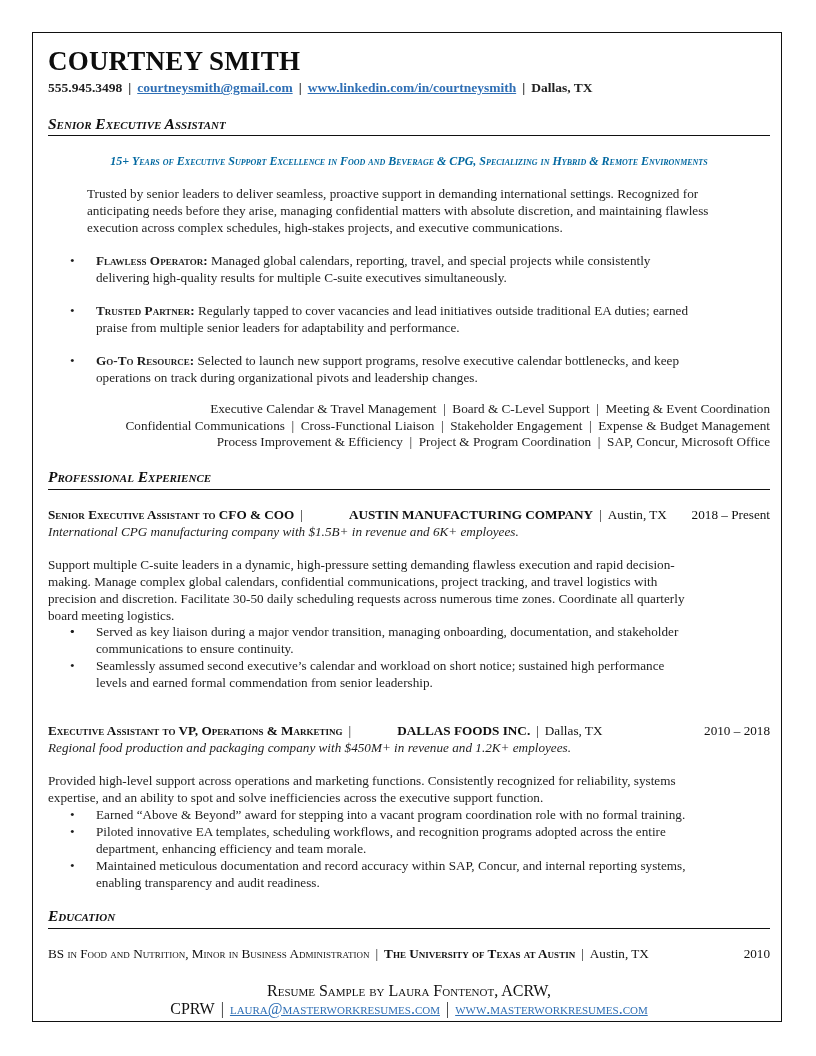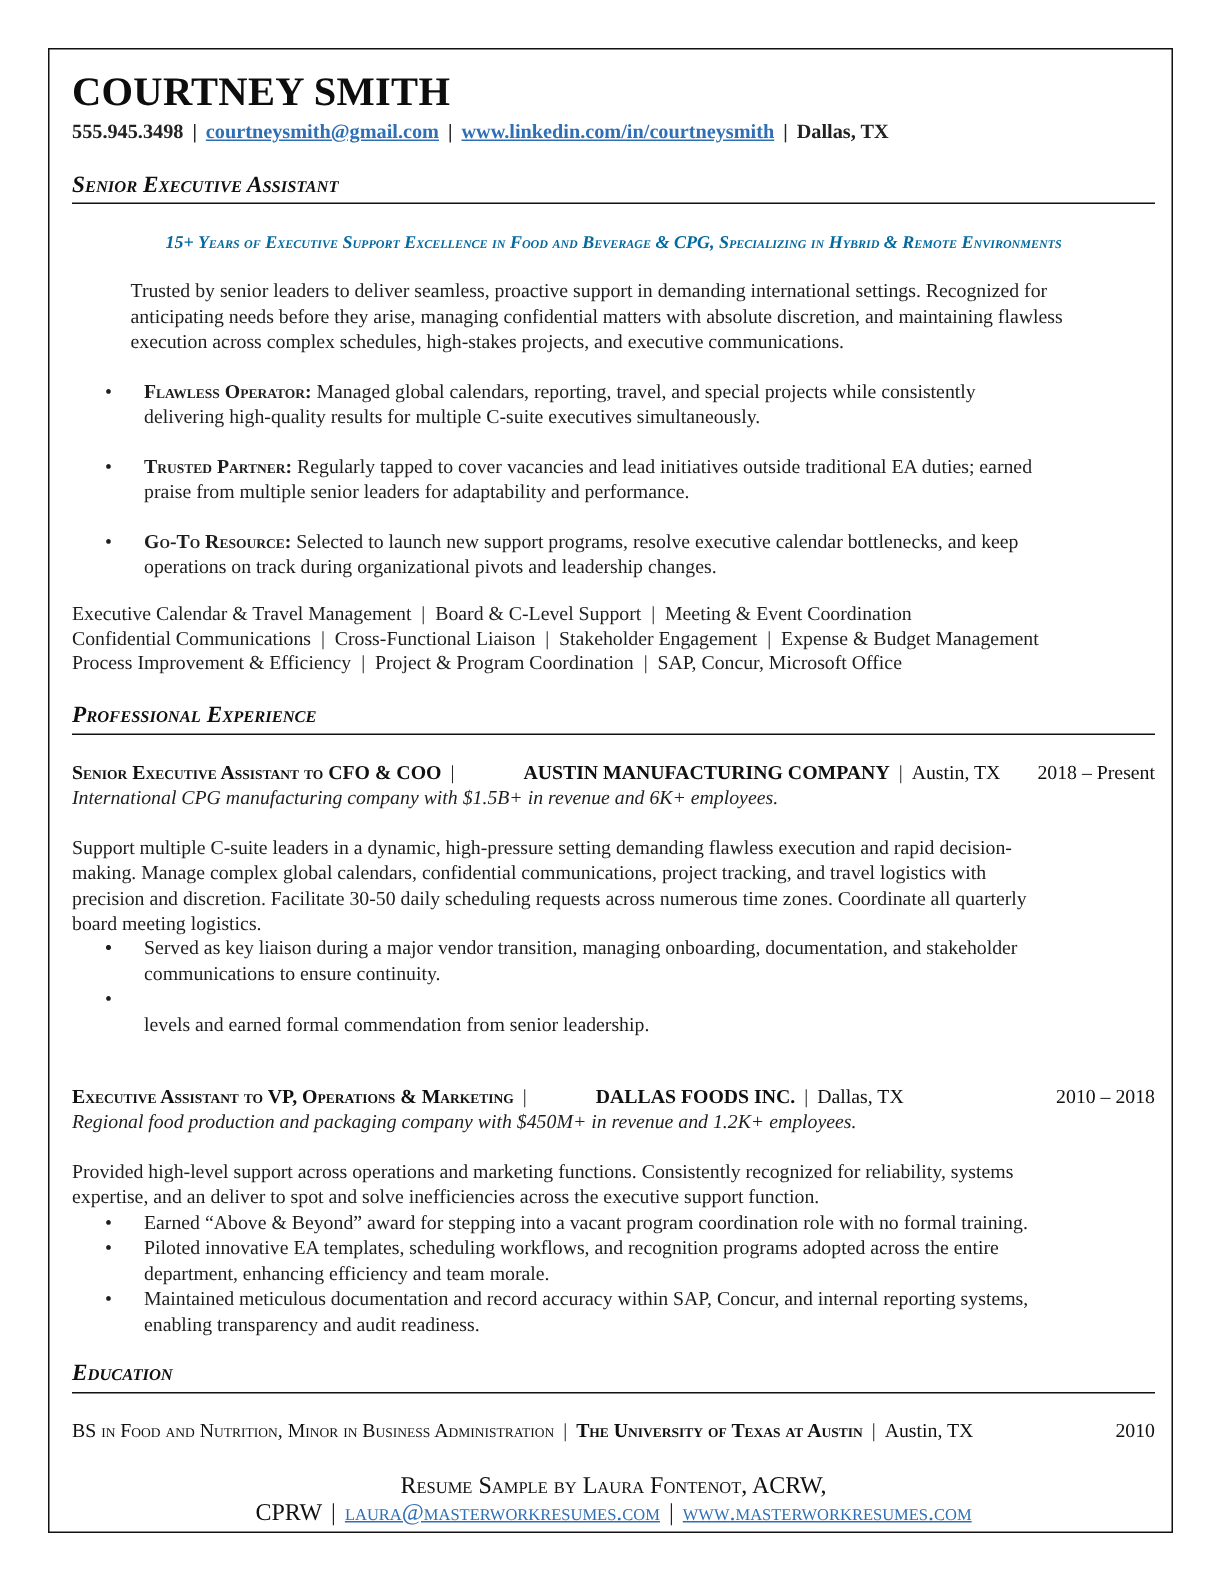--- a/index.html
+++ b/index.html
@@ -11,21 +11,21 @@
   .contact a { color: #2f6fb5; text-decoration: underline; }
   .sep { margin: 0 6px; color: #222; }
   .sec-title { font-size: 15.5px; font-weight: bold; font-style: italic; font-variant: small-caps; color: #111; }
   .rule { position: absolute; left: 48px; width: 722px; height: 0; border-top: 1.5px solid #111; }
   .tagline { left: 48px; width: 722px; text-align: center; top: 154px; font-size: 12px; font-weight: bold; font-style: italic; font-variant: small-caps; color: #0369a1; }
   .para { position: absolute; left: 48px; width: 722px; font-size: 13.2px; line-height: 17px; color: #1e1e1e; }
   .bullets { position: absolute; left: 48px; width: 722px; font-size: 13.2px; line-height: 17px; color: #1e1e1e; margin: 0; padding: 0; list-style: none; }
   .bullets li { position: relative; padding-left: 48px; }
   .bullets li .dot { position: absolute; left: 22px; top: 0; }
   .bullets li b { font-variant: small-caps; }
-  .skills { position: absolute; left: 48px; width: 722px; text-align: left; font-size: 13.2px; line-height: 16.5px; color: #1e1e1e; }
+  .skills { position: absolute; left: 48px; width: 722px; text-align: right; font-size: 13.2px; line-height: 16.5px; color: #1e1e1e; }
   .job-head { position: absolute; left: 48px; width: 722px; font-size: 13.2px; color: #111; }
   .job-head .title { font-weight: bold; font-variant: small-caps; }
   .job-head .company { font-weight: bold; margin-left: 40px; }
   .job-head .dates { position: absolute; right: 0; top: 0; }
   .job-sub { position: absolute; left: 48px; font-size: 13.2px; font-style: italic; color: #1e1e1e; }
   .edu { position: absolute; left: 48px; width: 722px; font-size: 13.2px; color: #111; }
   .edu .degree { font-variant: small-caps; }
   .edu .school { font-weight: bold; font-variant: small-caps; }
   .edu .year { position: absolute; right: 0; top: 0; }
   .footer { position: absolute; left: 48px; width: 722px; text-align: center; font-family: Liberation Serif, serif; font-size: 16px; color: #111; font-variant: small-caps; }
@@ -98,34 +98,34 @@
   <li>
     <span class="dot">•</span>
   </li>
   <li>
     <span class="dot">•</span>
     <span>Served as key liaison during a major vendor transition, managing onboarding, documentation, and stakeholder</span><br>
     <span>communications to ensure continuity.</span>
   </li>
   <li>
     <span class="dot">•</span>
-    <br>
+    <span>Seamlessly assumed second executive’s calendar and workload on short notice; sustained high performance</span><br>
     <span>levels and earned formal commendation from senior leadership.</span>
   </li>
 </ul>
 
 <div class="job-head" style="top:723px;">
   <span class="title">Executive Assistant to VP, Operations &amp; Marketing</span><span class="sep">|</span><span class="company">DALLAS FOODS INC.</span><span class="sep">|</span><span>Dallas, TX</span>
   <span class="dates">2010 – 2018</span>
 </div>
 <div class="job-sub" style="top:740px;">Regional food production and packaging company with $450M+ in revenue and 1.2K+ employees.</div>
 
 <div class="para" style="top:772px;">
   <div>Provided high-level support across operations and marketing functions. Consistently recognized for reliability, systems</div>
-  <div>expertise, and an deliver to spot and solve inefficiencies across the executive support function.</div>
+  <div>expertise, and an ability to spot and solve inefficiencies across the executive support function.</div>
 </div>
 
 <ul class="bullets" style="top:806px;">
   <li>
     <span class="dot">•</span>
     <span>Earned “Above &amp; Beyond” award for stepping into a vacant program coordination role with no formal training.</span>
   </li>
   <li>
     <span class="dot">•</span>
     <span>Piloted innovative EA templates, scheduling workflows, and recognition programs adopted across the entire</span><br>

